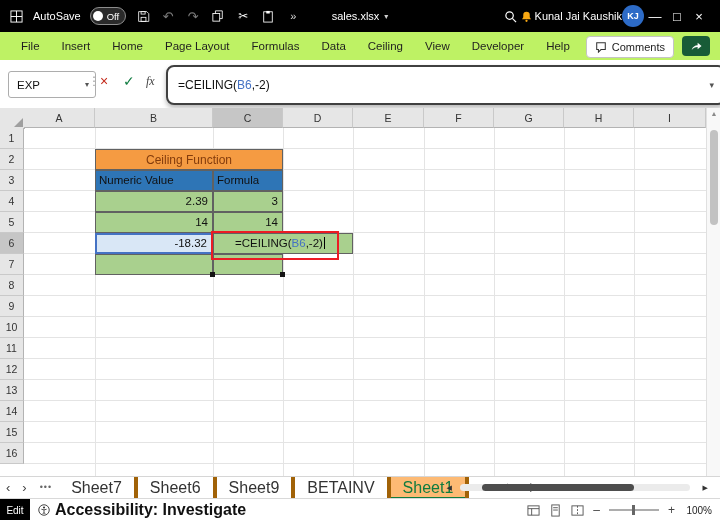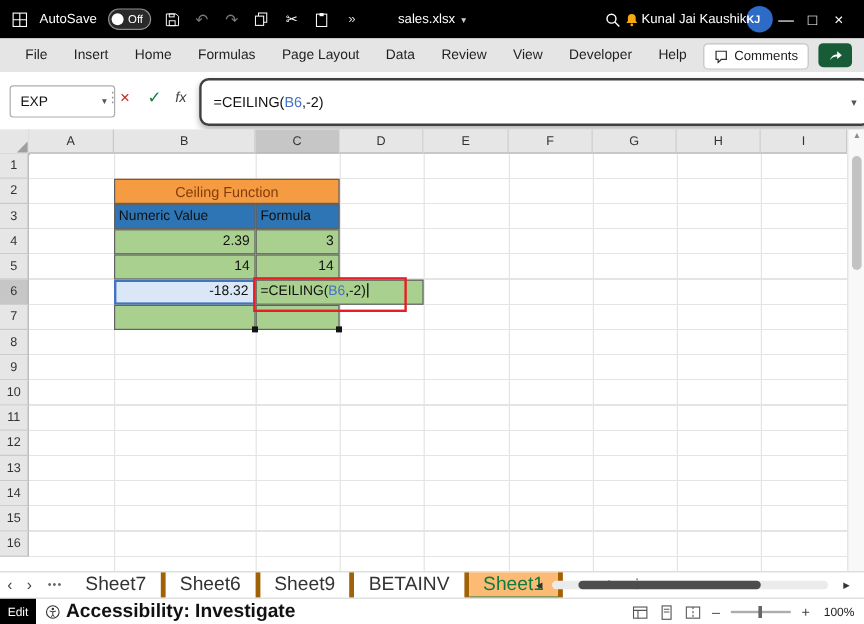--- a/index.html
+++ b/index.html
@@ -9,55 +9,55 @@
   .titlebar{position:absolute;left:0;top:0;width:720px;height:32px;background:#000;color:#fff;font-size:11px;}
   .tb-left{position:absolute;left:8px;top:0;height:32px;display:flex;align-items:center;gap:9px;}
   .tb-center{position:absolute;left:290px;top:0;width:140px;height:32px;display:flex;align-items:center;justify-content:center;gap:5px;}
   .tb-right{position:absolute;right:0;top:0;height:32px;display:flex;align-items:center;gap:0;padding-right:10px;}
   .toggle{display:flex;align-items:center;gap:4px;border:1px solid #8d8d8d;border-radius:9px;height:16px;padding:0 6px 0 2px;background:#2a2a2a;}
   .knob{width:10px;height:10px;border-radius:50%;background:#fff;display:inline-block;}
   .toggle .lbl{font-size:9.5px;color:#fff;}
   .tbi{display:inline-flex;align-items:center;justify-content:center;width:16px;height:16px;}
   .dis{color:#7b7b7b;font-size:13px;}
   .chev{font-size:8px;color:#cfcfcf;}
-  .avatar{width:22px;height:22px;border-radius:50%;background:#2D6BC7;color:#fff;display:flex;align-items:center;justify-content:flex-start;font-size:9px;font-weight:bold;}
+  .avatar{width:22px;height:22px;border-radius:50%;background:#2D6BC7;color:#fff;display:flex;align-items:center;justify-content:center;font-size:9px;font-weight:bold;}
   .winbtn{width:22px;text-align:center;font-size:13px;color:#fff;}
   
-  .menubar{position:absolute;left:0;top:32px;width:720px;height:28px;background:#e5e5e5;border-bottom:1px solid #ececec;}
+  .menubar{position:absolute;left:0;top:32px;width:720px;height:28px;background:#bef264;border-bottom:1px solid #ececec;}
   .menu-items{display:flex;padding-left:10px;}
   .mi{line-height:28px;padding:0 11px;font-size:11.5px;color:#1f1f1f;}
   .comments-btn{position:absolute;right:46px;top:4px;height:20px;border:1px solid #c4c4c4;border-radius:4px;background:#fff;display:flex;align-items:center;gap:5px;padding:0 8px;font-size:11px;color:#222;}
   .share-btn{position:absolute;right:10px;top:4px;width:28px;height:20px;border-radius:4px;background:#185C37;display:flex;align-items:center;justify-content:center;}
   
   .formulabar{position:absolute;left:0;top:60px;width:720px;height:48px;background:#fff;border-bottom:1px solid #dcdcdc;}
   .namebox{position:absolute;left:8px;top:11px;width:72px;height:25px;border:1px solid #adadad;border-radius:3px;display:flex;align-items:center;justify-content:space-between;padding:0 6px 0 8px;font-size:11.5px;color:#111;}
   .nb-chev{font-size:8px;color:#555;}
   .fb-sep{position:absolute;left:88px;top:14px;color:#9a9a9a;font-size:12px;}
   .fb-x{position:absolute;left:100px;top:13px;color:#C42B1C;font-size:14px;}
   .fb-check{position:absolute;left:123px;top:13px;color:#107C41;font-size:14px;}
-  .fb-fx{position:absolute;left:146px;top:14px;color:#444;font-size:12px;font-style:italic;font-family:Liberation Sans, sans-serif;}
+  .fb-fx{position:absolute;left:146px;top:14px;color:#444;font-size:12px;font-style:italic;font-family:Liberation Serif, serif;}
   .fb-input{position:absolute;left:166px;top:5px;width:546px;height:36px;border:2px solid #404040;border-radius:8px;background:#fff;box-shadow:0 3px 5px rgba(0,0,0,.28);display:flex;align-items:center;padding-left:10px;font-size:12px;color:#111;}
   .fb-input .ref{color:#4472C4;}
   .fb-expand{position:absolute;right:10px;top:13px;font-size:9px;color:#555;}
   
   .sheet{position:absolute;left:0;top:108px;width:720px;height:368px;background:#fff;}
   .corner{position:absolute;left:0;top:0;width:24px;height:20px;background:#E6E6E6;border-right:1px solid #B3B3B3;border-bottom:1px solid #B3B3B3;}
   .corner:after{content:"";position:absolute;right:1px;bottom:1px;border-left:9px solid transparent;border-bottom:9px solid #9f9f9f;}
   .ch{position:absolute;top:0;height:20px;line-height:20px;text-align:center;font-size:10.5px;color:#333;background:#E6E6E6;border-right:1px solid #C9C9C9;border-bottom:1px solid #B3B3B3;box-sizing:border-box;}
   .rh{position:absolute;left:0;width:24px;height:21px;line-height:21px;text-align:center;font-size:10.5px;color:#333;background:#E6E6E6;border-right:1px solid #B3B3B3;border-bottom:1px solid #C9C9C9;box-sizing:border-box;}
   .sel-hdr{background:#C6C6C6 !important;}
   .hlines{position:absolute;left:24px;top:20px;width:682px;height:348px;background:repeating-linear-gradient(to bottom,transparent 0 20px,#E4E4E4 20px 21px);}
   .vl{position:absolute;top:20px;width:1px;height:348px;background:#E4E4E4;}
   .cell{position:absolute;font-size:11.5px;line-height:19px;box-sizing:border-box;border:1px solid #616161;color:#111;}
   .t-title{background:#F59B42;color:#843C0C;text-align:center;font-size:12px;line-height:20px;}
   .t-hdr{background:#2E75B6;padding-left:3px;}
   .t-grn{background:#A9D08E;}
   .num{text-align:right;padding-right:4px;}
   .b6{background:#D9E7F6;border:2px solid #4472C4;line-height:17px;}
-  .c6{background:#A9D08E;padding-left:3px;white-space:nowrap;overflow:hidden;}
+  .c6{background:#A9D08E;padding-left:21px;white-space:nowrap;overflow:hidden;}
   .c6 .ref{color:#4472C4;}
   .caret{display:inline-block;width:1px;height:12px;background:#000;margin-left:1px;vertical-align:-2px;}
   .redbox{position:absolute;border:2px solid #EC1C24;background:transparent;z-index:5;}
   .handle{position:absolute;width:5px;height:5px;background:#141414;z-index:6;}
   .vscroll{position:absolute;left:706px;top:0;width:14px;height:368px;background:#F8F8F8;border-left:1px solid #E0E0E0;}
   .vthumb{position:absolute;left:3px;top:22px;width:8px;height:95px;background:#C2C2C2;border-radius:4px;}
   .varrow{position:absolute;left:0;top:2px;width:14px;text-align:center;font-size:7px;color:#8a8a8a;}
   
   .tabbar{position:absolute;left:0;top:476px;width:720px;height:22px;background:#FFFFFF;border-top:1px solid #D6D6D6;display:flex;align-items:stretch;}
   .tnav{line-height:21px;padding:0 6px;font-size:13px;color:#444;}
@@ -148,24 +148,24 @@
       <span class="winbtn">□</span>
       <span class="winbtn">×</span>
     </div>
   </div>
 
   <div class="menubar">
     <div class="menu-items">
       <span class="mi">File</span>
       <span class="mi">Insert</span>
       <span class="mi">Home</span>
+      <span class="mi">Page Layout</span>
       <span class="mi">Formulas</span>
-      <span class="mi">Page Layout</span>
       <span class="mi">Data</span>
-      <span class="mi">Review</span>
+      <span class="mi">Ceiling</span>
       <span class="mi">View</span>
       <span class="mi">Developer</span>
       <span class="mi">Help</span>
       <span class="mi">Power Pivot</span>
     </div>
     <div class="comments-btn">
       <span style="display:inline-flex;">
         <svg width="12" height="12" viewBox="0 0 14 14">
             <path d="M2 2h10v8H7l-3 3v-3H2z" fill="none" stroke="#333" stroke-width="1.2"></path>
           </svg>

